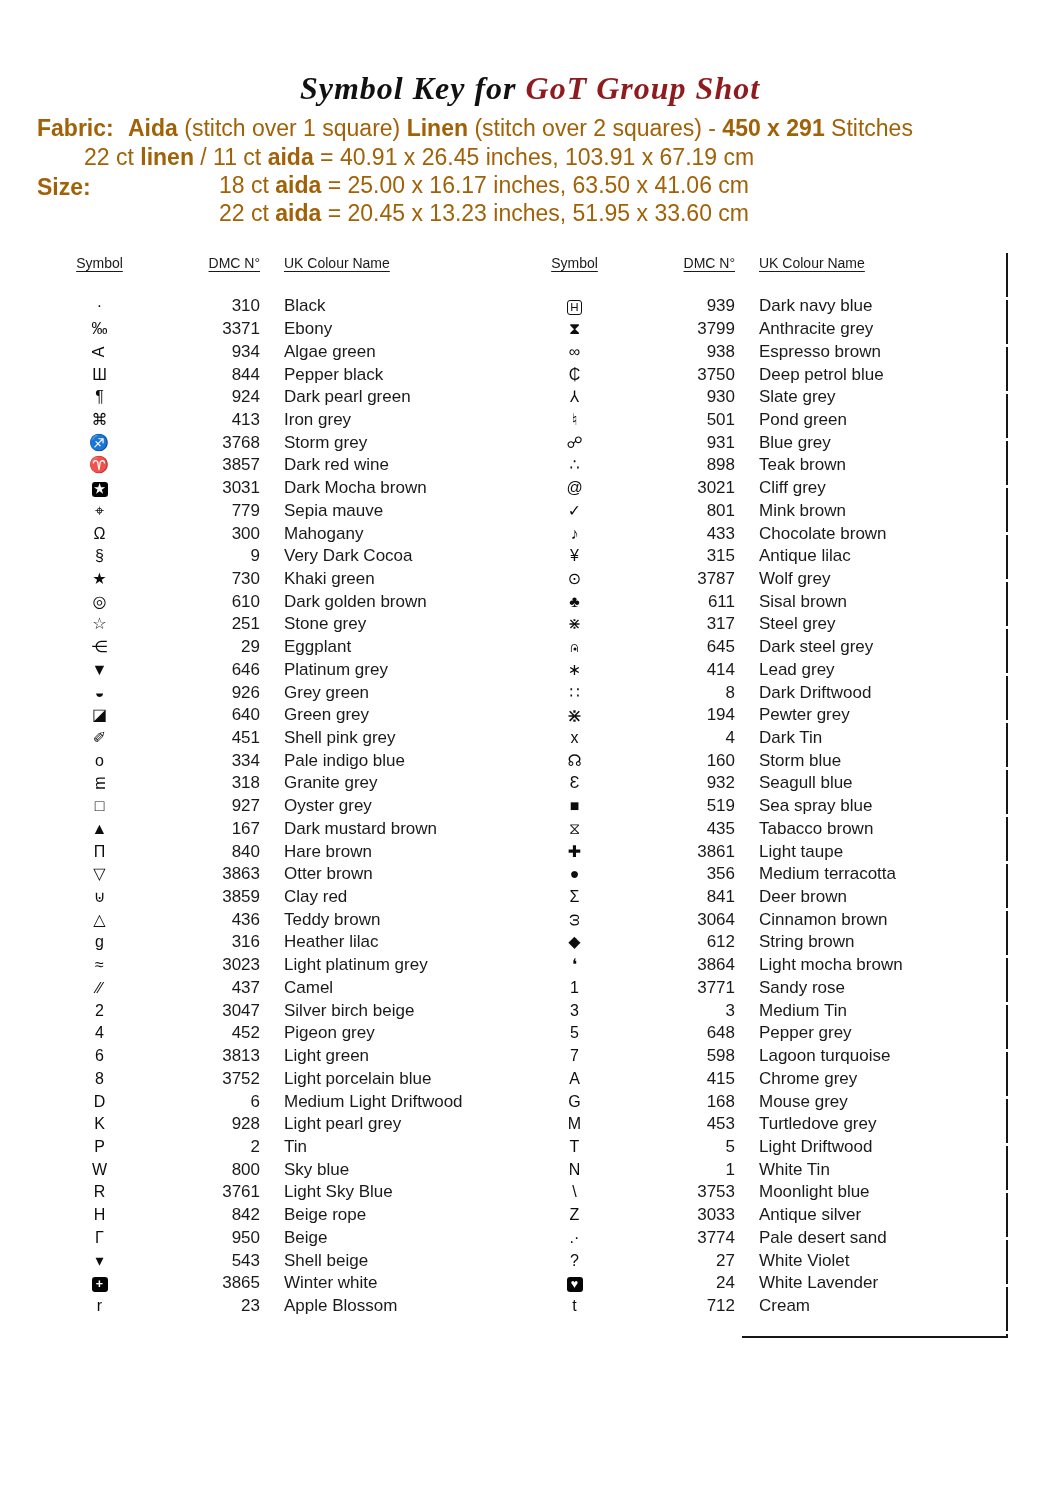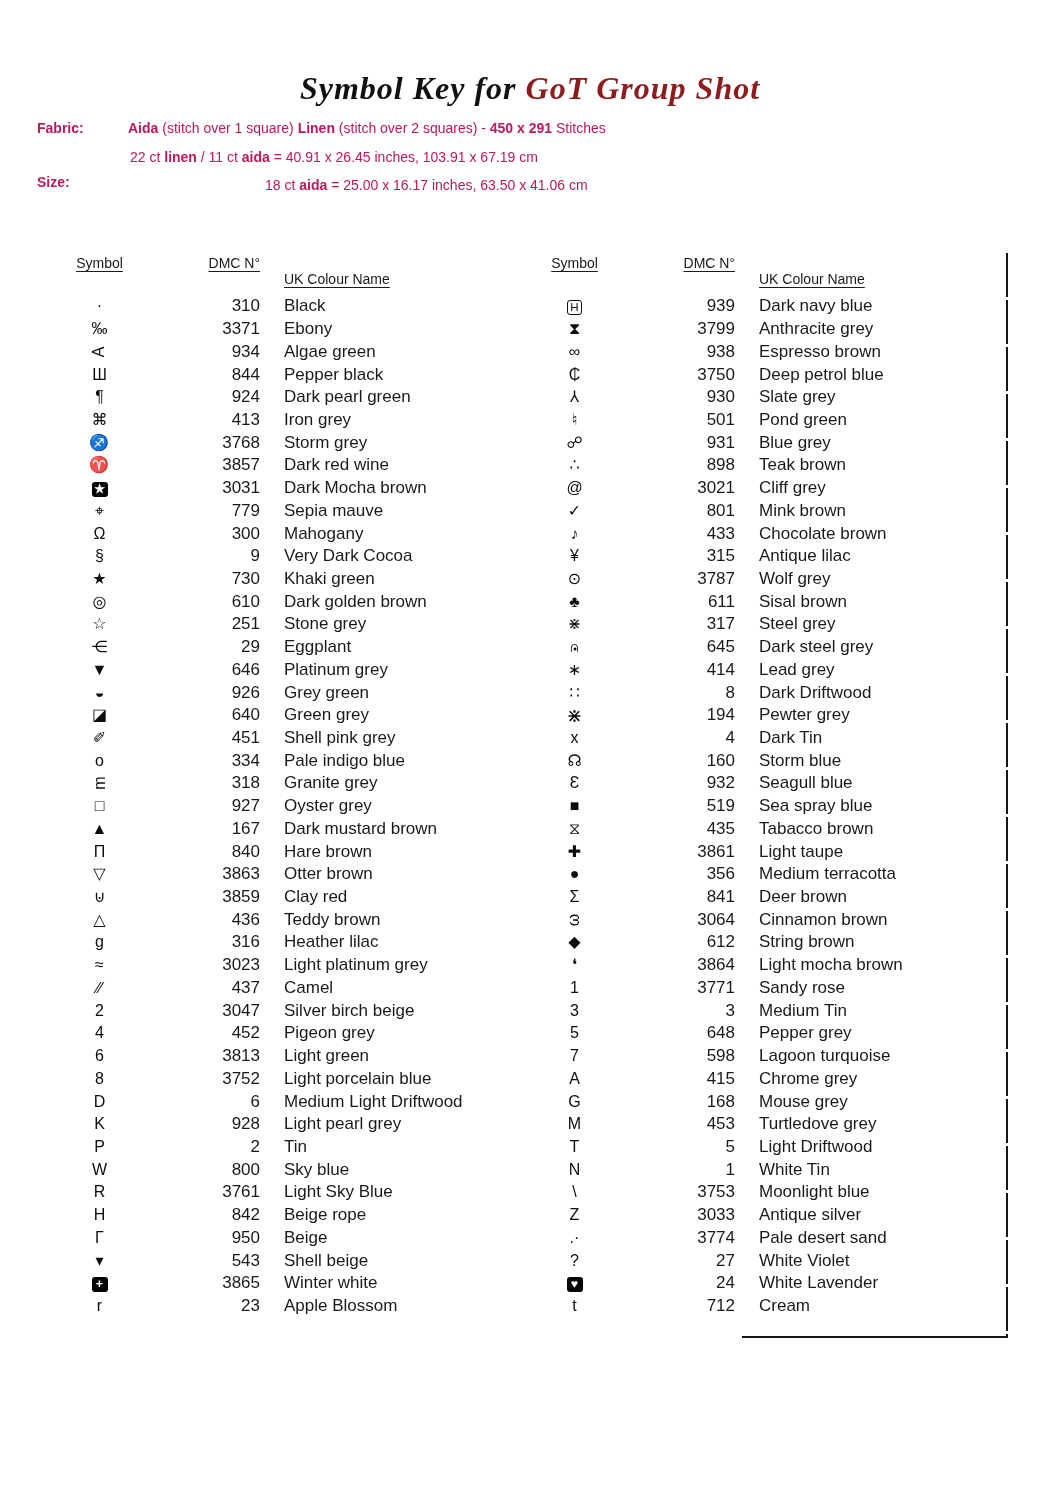--- a/index.html
+++ b/index.html
@@ -8,37 +8,37 @@
     font-family:"Liberation Sans", sans-serif;color:#111;overflow:hidden;
   }
   .b{font-weight:bold;}
   
   .title{
     position:absolute;top:70px;left:0;width:1060px;text-align:center;
     font-family:Liberation Serif, serif;font-style:italic;font-weight:bold;
     font-size:32px;letter-spacing:1px;white-space:nowrap;
   }
   
-  .info{position:absolute;left:37px;top:114px;font-size:14px;color:#be185d;}
+  .info{position:absolute;left:37px;top:114px;font-size:23px;color:#a16207;}
   .fabric-line{line-height:29px;white-space:nowrap;}
   .flabel{display:inline-block;width:91px;font-weight:bold;}
   .slabel{position:absolute;left:0;top:31px;font-weight:bold;}
-  .size-lines{margin-left:93px;}
+  .size-lines{margin-left:47px;}
   .size-line{line-height:28px;white-space:nowrap;}
   .size-line.ind{padding-left:135px;}
   
   .keycol{position:absolute;top:255px;}
   .keycol.left{left:37px;width:470px;}
   .keycol.right{left:512px;width:500px;}
   .khead{display:grid;grid-template-columns:125px 98px auto;height:20px;
          font-size:14px;color:#1a1a1a;}
   .khead span{text-decoration:underline;text-underline-offset:3px;white-space:nowrap;}
   .h-sym{justify-self:center;}
   .h-dmc{justify-self:end;}
-  .h-name{padding-left:24px;margin-top:16px;}
+  .h-name{padding-left:24px;}
   .rows{margin-top:20px;}
   .krow{display:grid;grid-template-columns:125px 98px auto;height:22.72px;
         align-items:center;font-size:17px;color:#1a1a1a;}
   .c-sym{text-align:center;font-size:16px;color:#0d0d0d;line-height:1;}
   .c-dmc{text-align:right;font-variant-numeric:tabular-nums;}
   .c-name{padding-left:24px;white-space:nowrap;}
   
   .inv{display:inline-block;width:16px;height:15px;line-height:15px;font-size:12.5px;
        background:#050505;color:#ffffff;border-radius:3px;text-align:center;font-weight:bold;}
   .box{display:inline-block;border:1.5px solid #111;border-radius:3px;
@@ -58,20 +58,21 @@
 
 <div class="title"><span>Symbol Key for </span><span style="color: rgb(142, 27, 30);">GoT Group Shot</span></div>
 
 <div class="info">
   <div class="fabric-line"><span class="flabel">Fabric:</span><span><span class="b">Aida</span><span>  (stitch over 1 square)   </span><span class="b">Linen</span><span>  (stitch over 2 squares) -  </span><span class="b">450 x 291</span><span> Stitches</span></span></div>
   <div style="position:relative;">
     <span class="slabel">Size:</span>
     <div class="size-lines">
         <div class="size-line"><span>22 ct </span><span class="b">linen</span><span> / 11 ct </span><span class="b">aida</span><span> = 40.91 x 26.45 inches, 103.91 x 67.19 cm</span></div>
         <div class="size-line ind"><span>18 ct </span><span class="b">aida</span><span>  = 25.00 x 16.17 inches, 63.50 x 41.06 cm</span></div>
+        <div class="size-line ind"><span>22 ct </span><span class="b">aida</span><span> = 20.45 x 13.23 inches, 51.95 x 33.60 cm</span></div>
       </div>
   </div>
 </div>
 
 <div class="keycol left">
   <div class="khead">
     <span class="h-sym">Symbol</span>
     <span class="h-dmc">DMC N°</span>
     <span class="h-name">UK Colour Name</span>
   </div>

